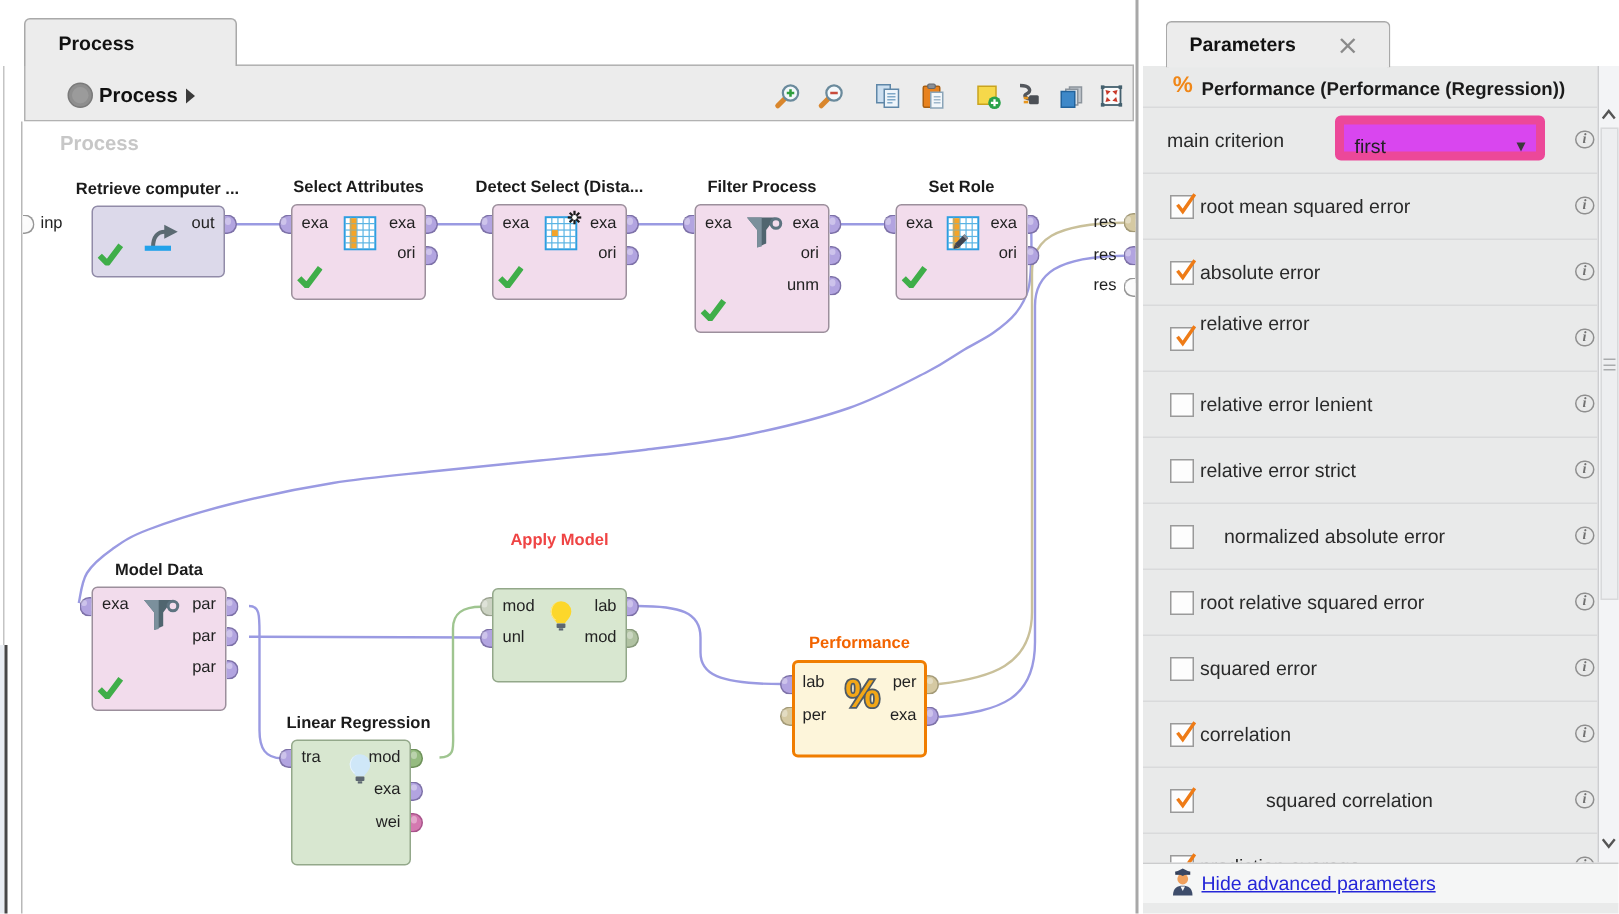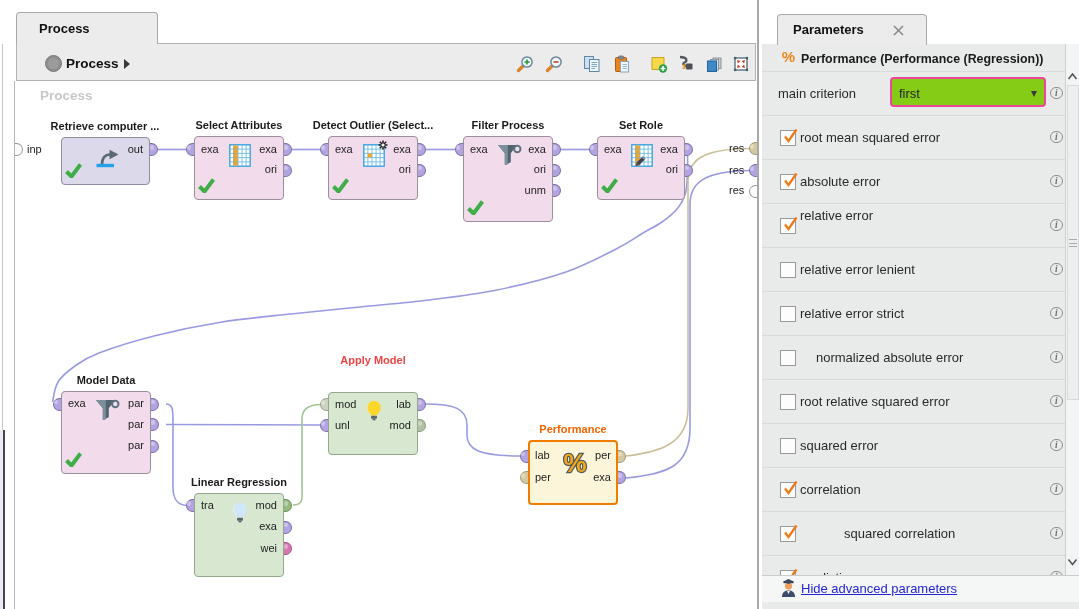--- a/index.html
+++ b/index.html
@@ -178,21 +178,21 @@
           <line x1="15.5" y1="1" x2="24.5" y2="1"></line>
           <line x1="16.8" y1="-2.2" x2="23.2" y2="4.2"></line>
           <line x1="23.2" y1="-2.2" x2="16.8" y2="4.2"></line>
         </g>
         <circle cx="20" cy="1" r="1.6" fill="#fff"></circle>
       </svg></div>
     <div class="abs" style="left:3px;bottom:2px"><svg width="17" height="15" viewBox="0 0 17 15">
         <path d="M1.5,8.5 L6.5,13.5 L15.5,1.5" fill="none" stroke="#3fae49" stroke-width="4"></path>
       </svg></div>
   </div>
-<div class="optitle" style="left:273px;top:118.5px;width:200px;color:#1b1b1b">Detect Outlier (Select...</div>
+<div class="optitle" style="left:273px;top:118.5px;width:200px;color:#1b1b1b">Detect Select (Dista...</div>
 <div class="op" style="left:463px;top:136px;width:90px;height:86px;background:#f2dcec;border:1px solid #9c8f9c">
     <div class="port pL" style="left:-9px;top:6px;background:#b2a4e0;border:1px solid #7d71a8"></div>
     <div class="plbl" style="left:6px;top:5.5px">exa</div>
     <div class="port pR" style="right:-9px;top:6px;background:#b2a4e0;border:1px solid #7d71a8"></div>
     <div class="plbl" style="right:6px;top:5.5px">exa</div>
     <div class="port pR" style="right:-9px;top:26.5px;background:#b2a4e0;border:1px solid #7d71a8"></div>
     <div class="plbl" style="right:6px;top:26px">ori</div>
     <div class="port pR" style="right:-9px;top:47px;background:#b2a4e0;border:1px solid #7d71a8"></div>
     <div class="plbl" style="right:6px;top:46.5px">unm</div>
     <div class="abs" style="left:32px;top:4px"><svg width="26" height="26" viewBox="0 0 26 26">
@@ -249,21 +249,21 @@
     <div class="abs" style="left:32px;top:4px"><svg width="26" height="26" viewBox="0 0 26 26">
         <path d="M2,4 H21 L14.8,12.3 V21.3 L8.8,24 V12.3 Z" fill="#50656f"></path>
         <path d="M2,4 L11.8,4 L11.8,23.4 L8.8,24 L8.8,12.3 Z" fill="#7b909c"></path>
         <circle cx="21.3" cy="8" r="3.2" fill="none" stroke="#5d7380" stroke-width="2"></circle>
       </svg></div>
     <div class="abs" style="left:3px;bottom:2px"><svg width="17" height="15" viewBox="0 0 17 15">
         <path d="M1.5,8.5 L6.5,13.5 L15.5,1.5" fill="none" stroke="#3fae49" stroke-width="4"></path>
       </svg></div>
   </div>
 <div class="optitle" style="left:6px;top:373.5px;width:200px;color:#1b1b1b">Model Data</div>
-<div class="op" style="left:194px;top:493px;width:90px;height:84px;background:#d8e7d0;border:1px solid #93a88a">
+<div class="op" style="left:194px;top:493px;width:80px;height:84px;background:#d8e7d0;border:1px solid #93a88a">
     <div class="port pL" style="left:-9px;top:5px;background:#b2a4e0;border:1px solid #7d71a8"></div>
     <div class="plbl" style="left:6px;top:4.5px">tra</div>
     <div class="port pR" style="right:-9px;top:5px;background:#95bb80;border:1px solid #6d9159"></div>
     <div class="plbl" style="right:6px;top:4.5px">mod</div>
     <div class="port pR" style="right:-9px;top:26.5px;background:#b2a4e0;border:1px solid #7d71a8"></div>
     <div class="plbl" style="right:6px;top:26px">exa</div>
     <div class="port pR" style="right:-9px;top:48px;background:#d479b0;border:1px solid #a8538a"></div>
     <div class="plbl" style="right:6px;top:47.5px">wei</div>
     <div class="abs" style="left:36px;top:6px"><svg width="18" height="26" viewBox="0 0 22 28">
         <path d="M2.6,10 a8.4,8.4 0 1 1 16.8,0 c0,3.4 -2,5.6 -3.4,7.2 -0.8,0.9 -1.6,1.6 -1.6,2.4 h-6.8 c0,-0.8 -0.8,-1.5 -1.6,-2.4 C4.6,15.6 2.6,13.4 2.6,10 z" fill="#cfe7f8"></path>
@@ -318,21 +318,21 @@
         <line x1="1" y1="1" x2="10" y2="10"></line>
         <line x1="10" y1="1" x2="1" y2="10"></line>
       </g>
     </svg></div>
 <div class="abs" style="left:781px;top:49px;width:15px;height:15px"><svg width="15" height="15" viewBox="0 0 15 15">
       <text x="7.5" y="12.5" text-anchor="middle" font-size="15" font-weight="bold" fill="#f08718">%</text>
     </svg></div>
 <div class="abs" style="left:801px;top:52px;font-weight:bold;font-size:12.4px;color:#1a1a1a">Performance (Performance (Regression))</div>
 <div class="sep" style="left:762px;top:71px;width:303px"></div>
 <div class="rowlbl" style="left:778px;top:86px">main criterion</div>
-<div class="abs" style="left:890px;top:77px;width:156px;height:30px;background:#84cc16;border:2px solid #ec4899;border-radius:4px">
+<div class="abs" style="left:890px;top:77px;width:140px;height:30px;background:#d946ef;border:6px solid #ec4899;border-radius:4px">
     <div class="abs" style="left:7px;top:7px;font-size:13px;color:#222">first</div>
     <div class="abs" style="right:7px;top:12px;width:0;height:0;border-top:6.5px solid #3a3a3a;border-left:3.8px solid transparent;border-right:3.8px solid transparent"></div>
   </div>
 <div class="info" style="left:1050px;top:86.5px">i</div>
 <div class="sep" style="left:762px;top:115px;width:303px"></div>
 <div class="cb" style="left:780px;top:129.5px">
     <svg width="17" height="16" viewBox="0 0 17 16" style="position:absolute;left:0.5px;top:-2.5px">
       <path d="M3,8.5 L6.5,13 L14.5,1.5" fill="none" stroke="#ee7b16" stroke-width="2.3"></path>
     </svg>
   </div>

